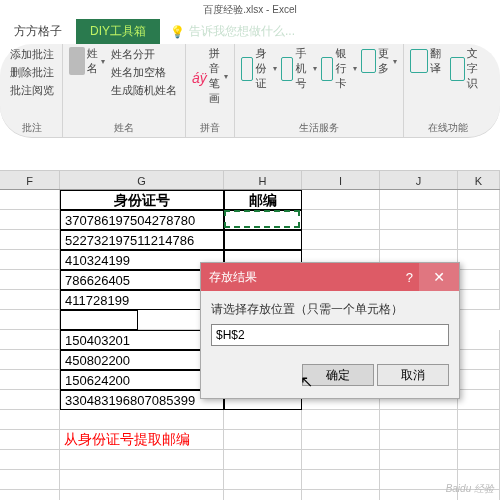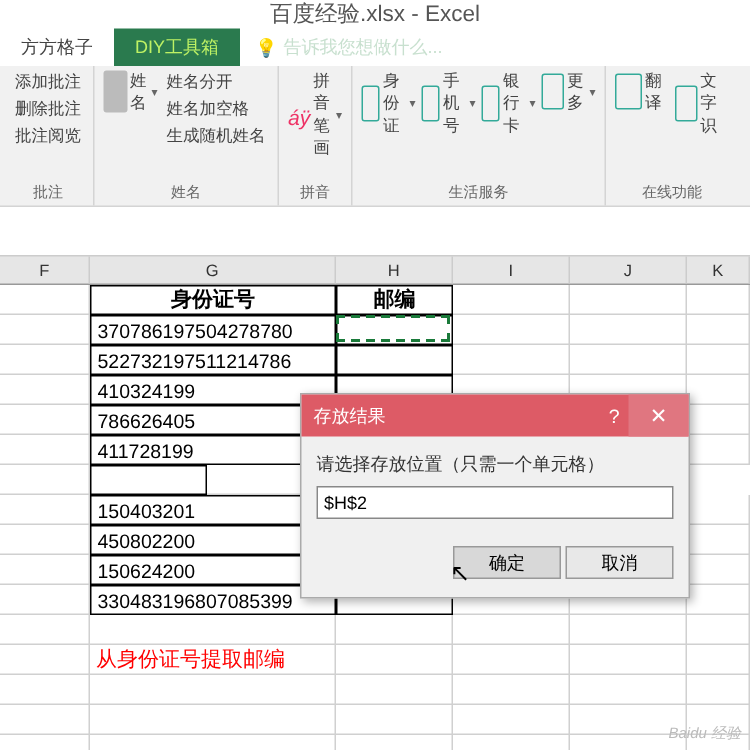--- a/index.html
+++ b/index.html
@@ -1,28 +1,28 @@
 <!DOCTYPE html>
 <html><head>
 <meta charset="utf-8">
 <style>
 * { margin: 0; padding: 0; box-sizing: border-box; font-family: "Microsoft YaHei", sans-serif; }
 body { width: 500px; height: 500px; background: #fff; overflow: hidden; position: relative; }
 
 
-.title-bar { height: 20px; background: #fff; text-align: center; font-size: 15px; color: #555; line-height: 20px; }
+.title-bar { height: 20px; background: #fff; text-align: center; font-size: 10px; color: #555; line-height: 20px; }
 
 
 .tabs { height: 24px; background: #fff; display: flex; align-items: flex-end; }
 .tab { padding: 4px 14px; font-size: 12px; color: #444; cursor: pointer; }
 .tab.active { background: #2a7a4e; color: #bef264; }
 .tell-me { display: flex; align-items: center; gap: 4px; padding: 4px 10px; color: #c8e0cf; font-size: 12px; }
 
 
-.ribbon { background: #f1f1f1; border-bottom: 1px solid #d4d4d4; height: 94px; display: flex; padding-left: 2px; }
+.ribbon { background: #f1f1f1; border-bottom: 1px solid #d4d4d4; height: 94px; display: flex; padding-left: 2px; border-radius: 32px; }
 .rgroup { border-right: 1px solid #d4d4d4; display: flex; flex-direction: column; align-items: center; padding: 2px 6px 0; }
 .rgroup-body { display: flex; gap: 4px; flex: 1; align-items: flex-start; }
 .rgroup-label { font-size: 10px; color: #666; margin-bottom: 2px; }
 .stack { display: flex; flex-direction: column; gap: 1px; font-size: 11px; color: #444; }
 .stack span { white-space: nowrap; cursor: pointer; padding: 1px 2px; }
 .bigbtn { display: flex; flex-direction: row; align-items: center; gap: 2px; font-size: 11px; color: #444; cursor: pointer; width: 36px; }
 .icon-box { width: 20px; height: 20px; border-radius: 2px; display: flex; align-items: center; justify-content: center; margin-top: 4px;}
 .avatar { width: 28px; height: 28px; background: #bbb; border-radius: 2px; }
 .icon-ay { color: #e36; font-size: 14px; font-style: italic; }
 .icon-green { width: 24px; height: 24px; border: 1px solid #3a9; border-radius: 2px; }
@@ -32,21 +32,21 @@
 .sheet { position: relative; margin-top: 32px; }
 .col-headers { display: flex; height: 20px; background: #e6e6e6; border-top: 1px solid #ccc; border-bottom: 1px solid #999; }
 .ch { border-right: 1px solid #ccc; text-align: center; font-size: 11px; color: #333; line-height: 20px; }
 .chF { width: 60px; } .chG { width: 164px; } .chH { width: 78px; } .chI { width: 78px; } .chJ { width: 78px; } .chK { width: 42px; }
 
 .grid { position: relative; }
 .row { display: flex; height: 20px; }
 .cell { border-right: 1px solid #d0d0d0; border-bottom: 1px solid #d0d0d0; font-size: 13px; padding: 0 4px; line-height: 19px; overflow: hidden; white-space: nowrap; }
 .cF { width: 60px; } .cG { width: 164px; } .cH { width: 78px; } .cI { width: 78px; } .cJ { width: 78px; } .cK { width: 42px; }
 
-.hdr-cell { font-weight: 600; text-align: center; font-size: 14px; font-family: Liberation Serif, serif;}
+.hdr-cell { font-weight: 600; text-align: center; font-size: 14px;}
 .boxed { border: 1px solid #000 !important; }
 .note { color: #ff0000; font-size: 14px; }
 
 .marching { border: 2px dashed #1a7a3a; position: absolute; pointer-events: none; }
 
 
 .dialog { position: absolute; left: 200px; top: 262px; width: 260px; background: #f0f0f0; border: 1px solid #aaa; box-shadow: 2px 2px 6px rgba(0,0,0,0.3); }
 .dlg-title { height: 28px; background: #dd5b66; color: #fff; display: flex; align-items: center; padding: 0 8px; font-size: 12px; }
 .dlg-title .spacer { flex: 1; }
 .dlg-x { width: 40px; height: 28px; background: #e07680; color: #fff; display: flex; align-items: center; justify-content: center; margin-right: -8px; cursor: pointer; font-size: 14px;}

